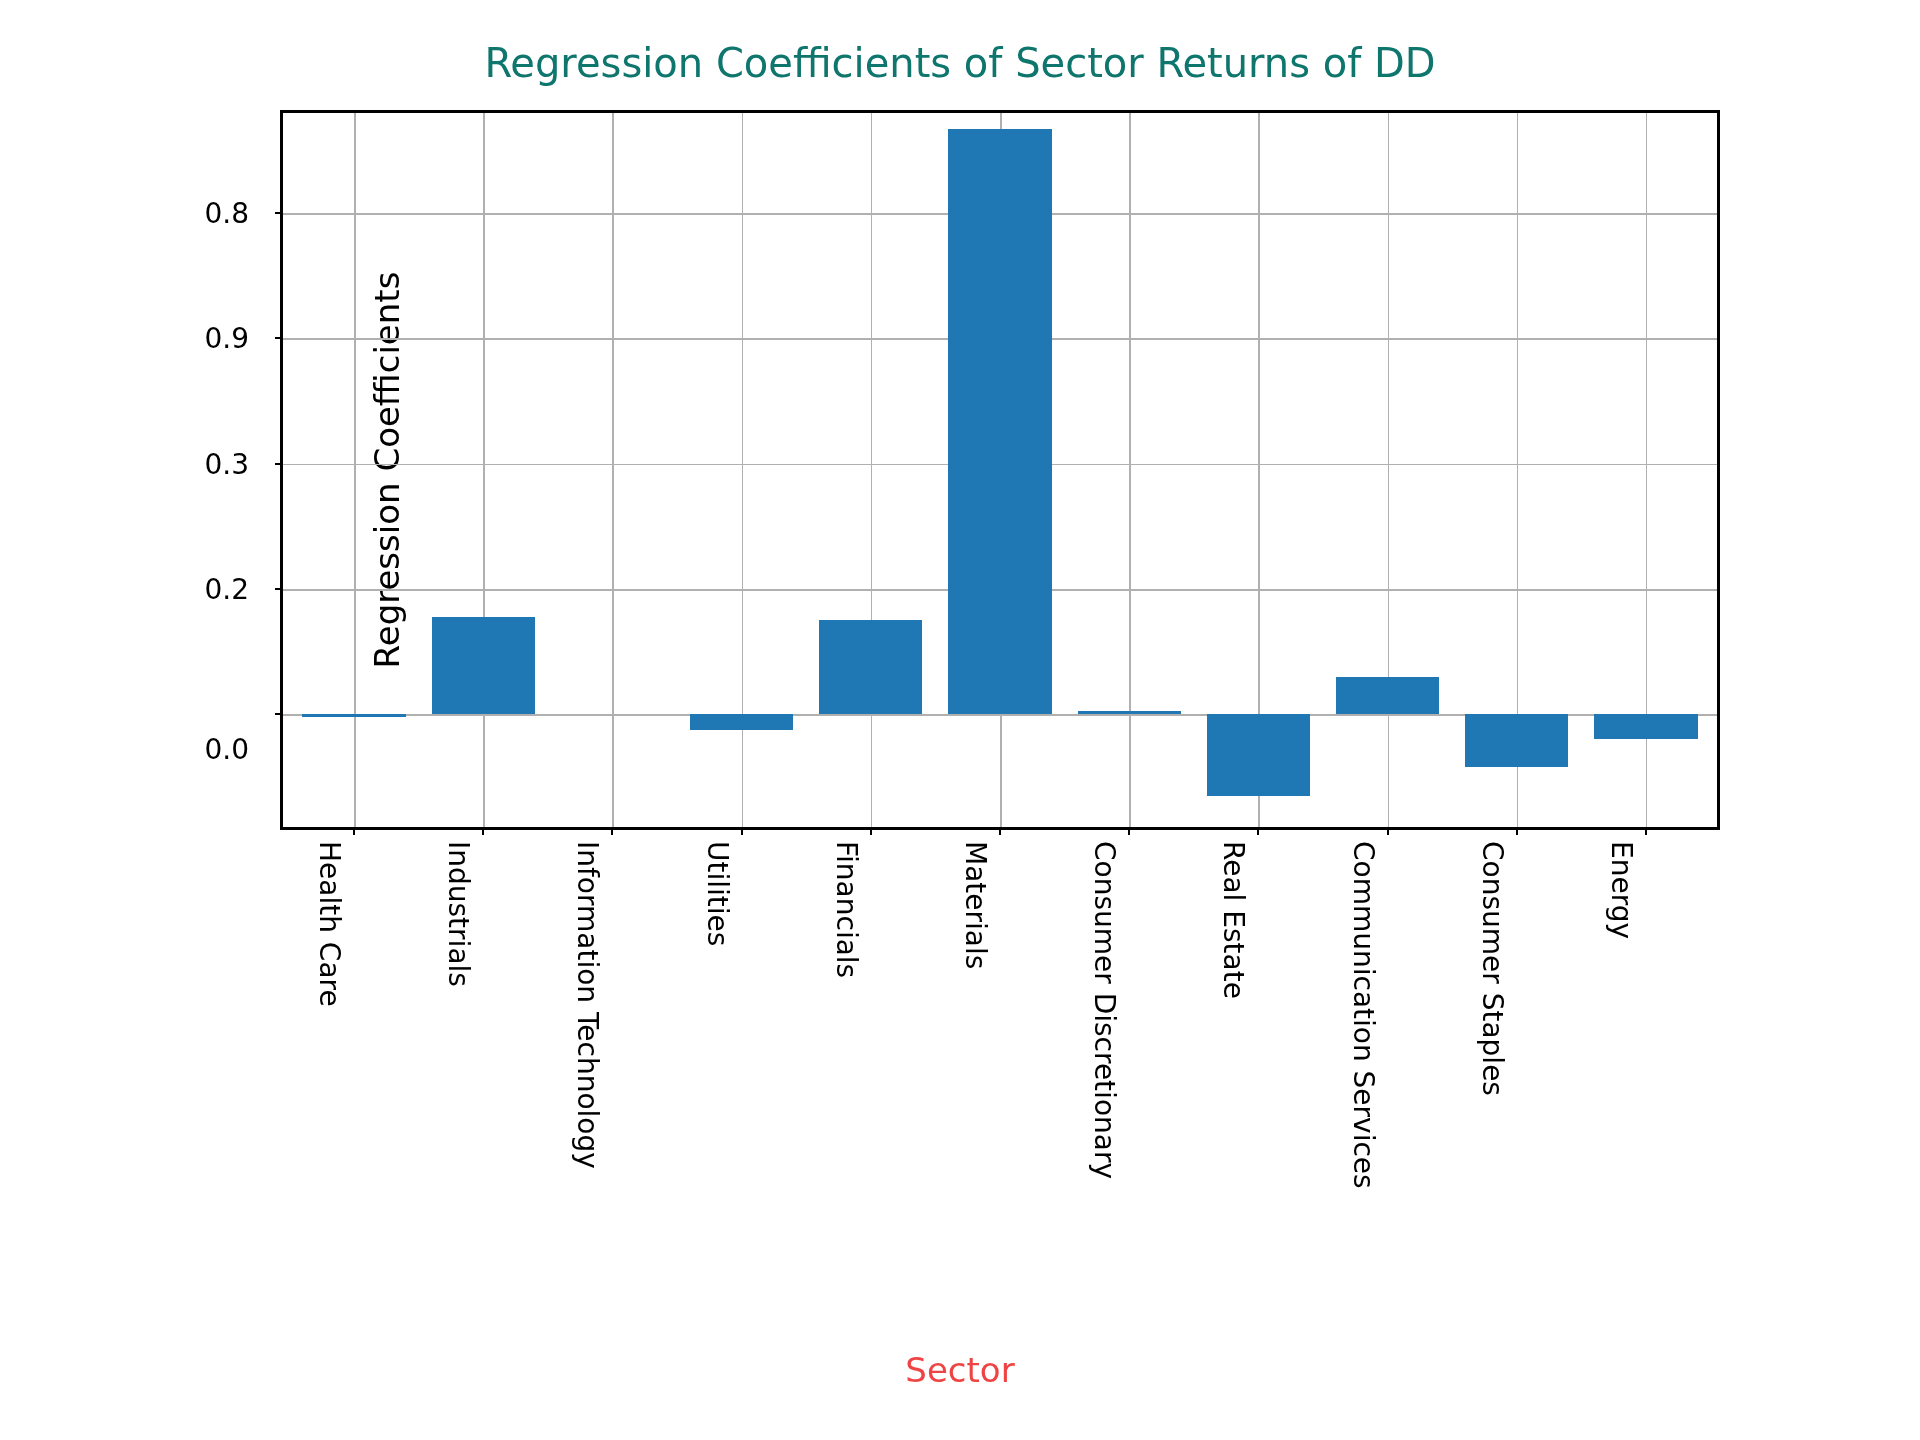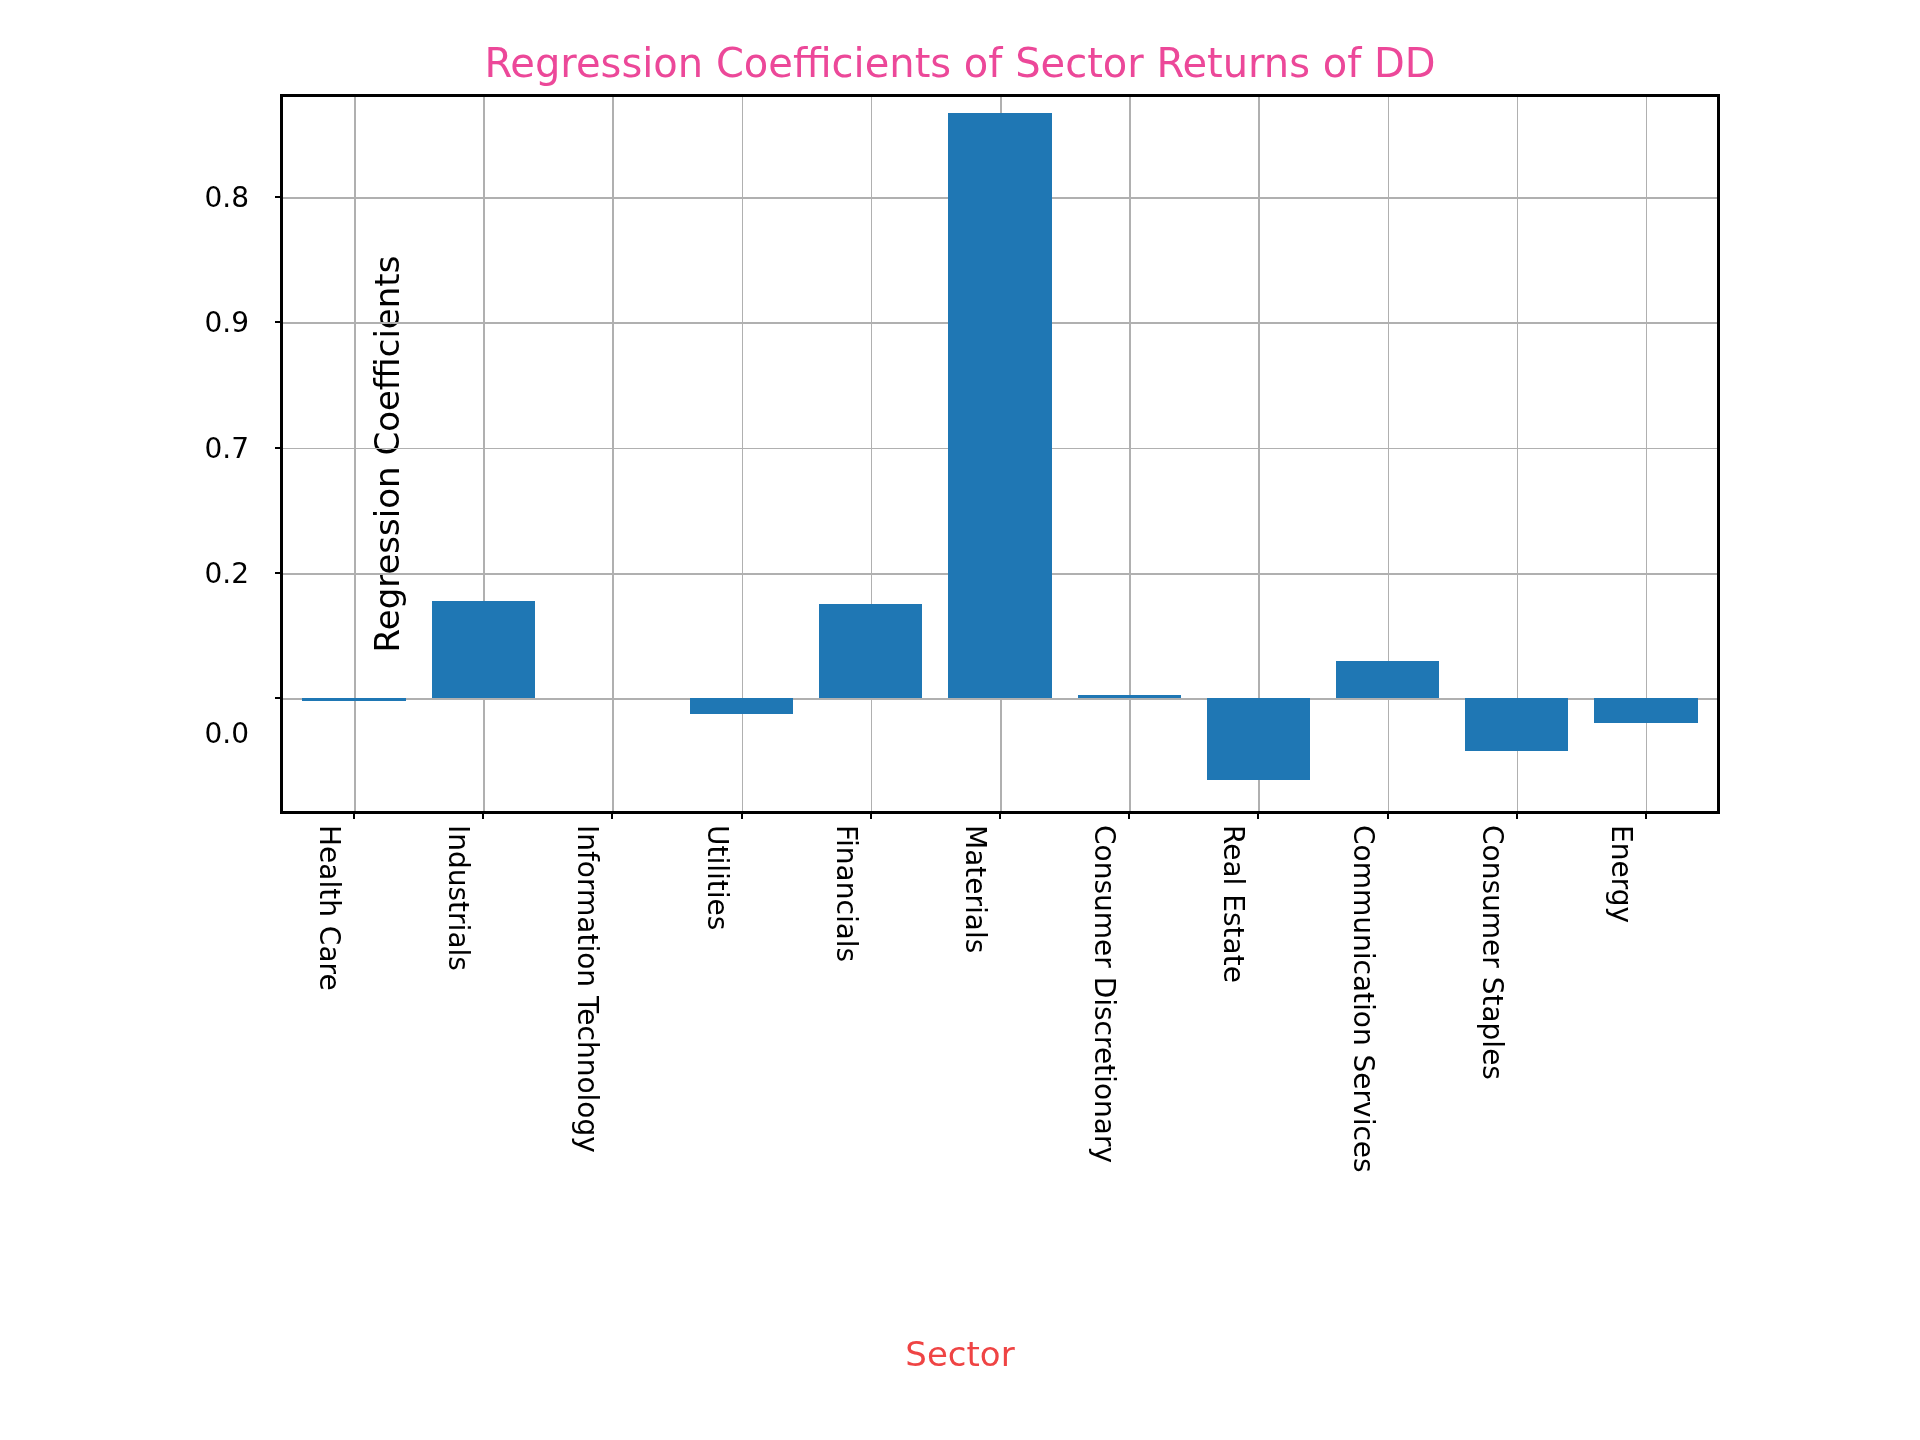--- a/index.html
+++ b/index.html
@@ -13,22 +13,22 @@
   .chart-container {
     position: absolute;
     left: 160px;
     top: 40px;
     width: 1600px;
     height: 1340px;
   }
   .title {
     text-align: center;
     font-size: 40px;
-    color: #ec4899;
-    margin-bottom: 8px;
+    color: #0f766e;
+    margin-bottom: 24px;
     font-weight: 400;
   }
   .plot-outer {
     position: relative;
     width: 100%;
   }
   .plot-area {
     position: relative;
     width: 1440px;
     height: 720px;
@@ -113,21 +113,21 @@
     <div class="plot-area" id="plot-area">
       <div class="ylabel">Regression Coefficients</div>
     <div class="grid-h" style="top: 601.263px;"></div>
         <div class="ytick-mark" style="top: 601.263px;"></div>
         <div class="ytick-label" style="top: 636px;">0.0</div>
         <div class="grid-h" style="top: 476px;"></div>
         <div class="ytick-mark" style="top: 476px;"></div>
         <div class="ytick-label" style="top: 476px;">0.2</div>
         <div class="grid-h" style="top: 350.737px;"></div>
         <div class="ytick-mark" style="top: 350.737px;"></div>
-        <div class="ytick-label" style="top: 350.737px;">0.7</div>
+        <div class="ytick-label" style="top: 350.737px;">0.3</div>
         <div class="grid-h" style="top: 225.474px;"></div>
         <div class="ytick-mark" style="top: 225.474px;"></div>
         <div class="ytick-label" style="top: 225.474px;">0.9</div>
         <div class="grid-h" style="top: 100.211px;"></div>
         <div class="ytick-mark" style="top: 100.211px;"></div>
         <div class="ytick-label" style="top: 100.211px;">0.8</div>
         <div class="grid-v" style="left: 71.0541px;"></div>
         <div class="bar" style="left: 19.3784px; width: 103.351px; top: 601.263px; height: 3.13158px; background: rgb(31, 119, 180);"></div>
         <div class="xtick-mark" style="left: 71.0541px;"></div>
         <div class="xtick-label" style="left: 71.0541px;">Health Care</div>

